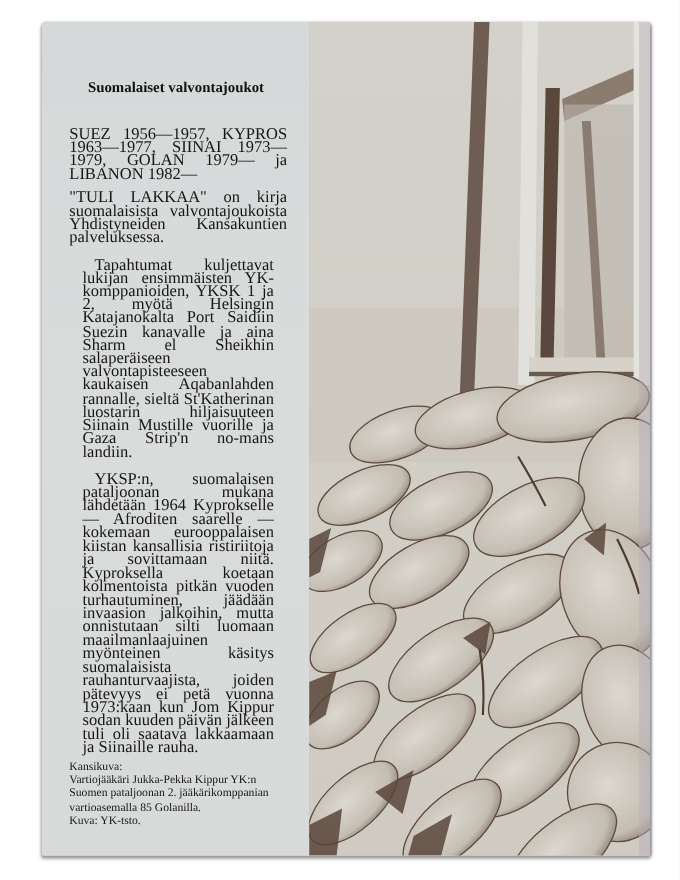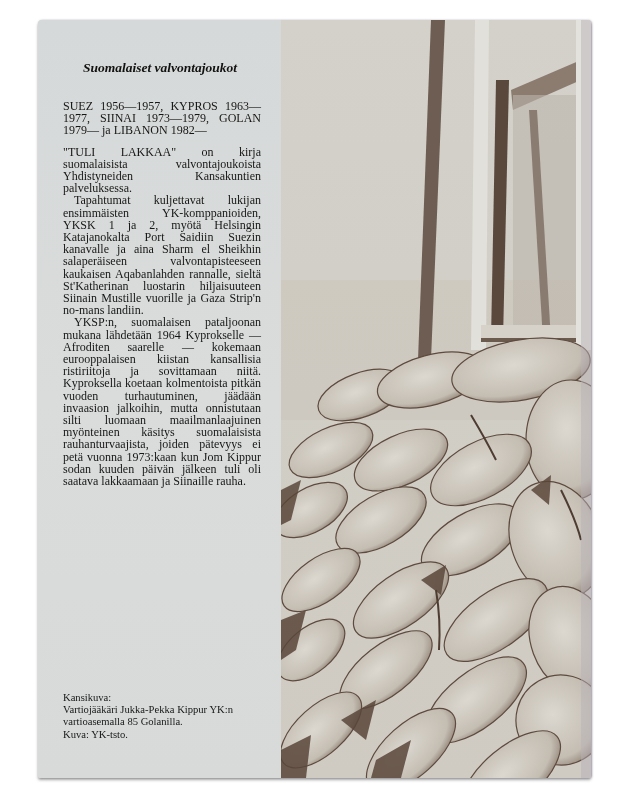--- a/index.html
+++ b/index.html
@@ -16,29 +16,29 @@
   .text-panel {
     position:absolute; left:0; top:0; width:243px; height:100%;
     background:linear-gradient(180deg,#d6d9d9 0%,#dadcdc 50%,#d8dada 100%);
   }
   .photo {
     position:absolute; left:243px; top:0; width:310px; height:100%;
     background:#c9c6bd; overflow:hidden;
   }
   .photo svg { position:absolute; left:0; top:0; }
   .title {
-    position:absolute; left:12px; width:220px; top:40px;
-    text-align:center; font-weight:bold; font-size:13.5px; color:#111;font-style:italic;
+    position:absolute; left:12px; width:220px; top:52px;
+    text-align:center; font-weight:bold; font-size:13.5px; color:#111;
   }
   .body-text {
-    position:absolute; left:25px; top:80px; width:198px;
-    font-size:12px; line-height:12.2px; color:#161616; text-align:justify;
+    position:absolute; left:25px; top:96px; width:198px;
+    font-size:15px; line-height:12.2px; color:#161616; text-align:justify;
   }
   .body-text p { margin:0 0 9px 0; }
-  .body-text p.cont { text-indent:11px; margin:0; }
+  .body-text p.cont { text-indent:11px; margin:12px; }
   .body-text p.cont-end { text-indent:11px; margin:0 0 7px 0; }
   .credits {
     position:absolute; left:25px; top:672px; width:200px;
     font-size:10.6px; line-height:12.2px; color:#161616;
   }
   .credits div { white-space:nowrap; }
 </style>
 </head>
 <body>
 
@@ -47,20 +47,21 @@
     <div class="title">Suomalaiset valvontajoukot</div>
     <div class="body-text">
       <p>SUEZ 1956—1957, KYPROS 1963—1977, SIINAI 1973—1979, GOLAN 1979— ja LIBANON 1982—</p>
       <p style="margin-bottom:0">"TULI LAKKAA" on kirja suomalaisista valvontajoukoista Yhdistyneiden Kansakuntien palveluksessa.</p>
       <p class="cont">Tapahtumat kuljettavat lukijan ensimmäisten YK-komppanioiden, YKSK 1 ja 2, myötä Helsingin Katajanokalta Port Saidiin Suezin kanavalle ja aina Sharm el Sheikhin salaperäiseen valvontapisteeseen kaukaisen Aqabanlahden rannalle, sieltä St'Katherinan luostarin hiljaisuuteen Siinain Mustille vuorille ja Gaza Strip'n no-mans landiin.</p>
       <p class="cont">YKSP:n, suomalaisen pataljoonan mukana lähdetään 1964 Kyprokselle — Afroditen saarelle — kokemaan eurooppalaisen kiistan kansallisia ristiriitoja ja sovittamaan niitä. Kyproksella koetaan kolmentoista pitkän vuoden turhautuminen, jäädään invaasion jalkoihin, mutta onnistutaan silti luomaan maailmanlaajuinen myönteinen käsitys suomalaisista rauhanturvaajista, joiden pätevyys ei petä vuonna 1973:kaan kun Jom Kippur sodan kuuden päivän jälkeen tuli oli saatava lakkaamaan ja Siinaille rauha.</p>
     </div>
     <div class="credits">
       <div>Kansikuva:</div>
       <div>Vartiojääkäri Jukka-Pekka Kippur YK:n</div>
+      <div>Suomen pataljoonan 2. jääkärikomppanian</div>
       <div>vartioasemalla 85 Golanilla.</div>
       <div>Kuva: YK-tsto.</div>
     </div>
   </div>
 
   <div class="photo">
     <svg width="310" height="758" viewBox="0 0 310 758">
       <defs>
         <linearGradient id="sky" x1="0" y1="0" x2="0" y2="1">
           <stop offset="0" stop-color="#d3d1ca"></stop>

